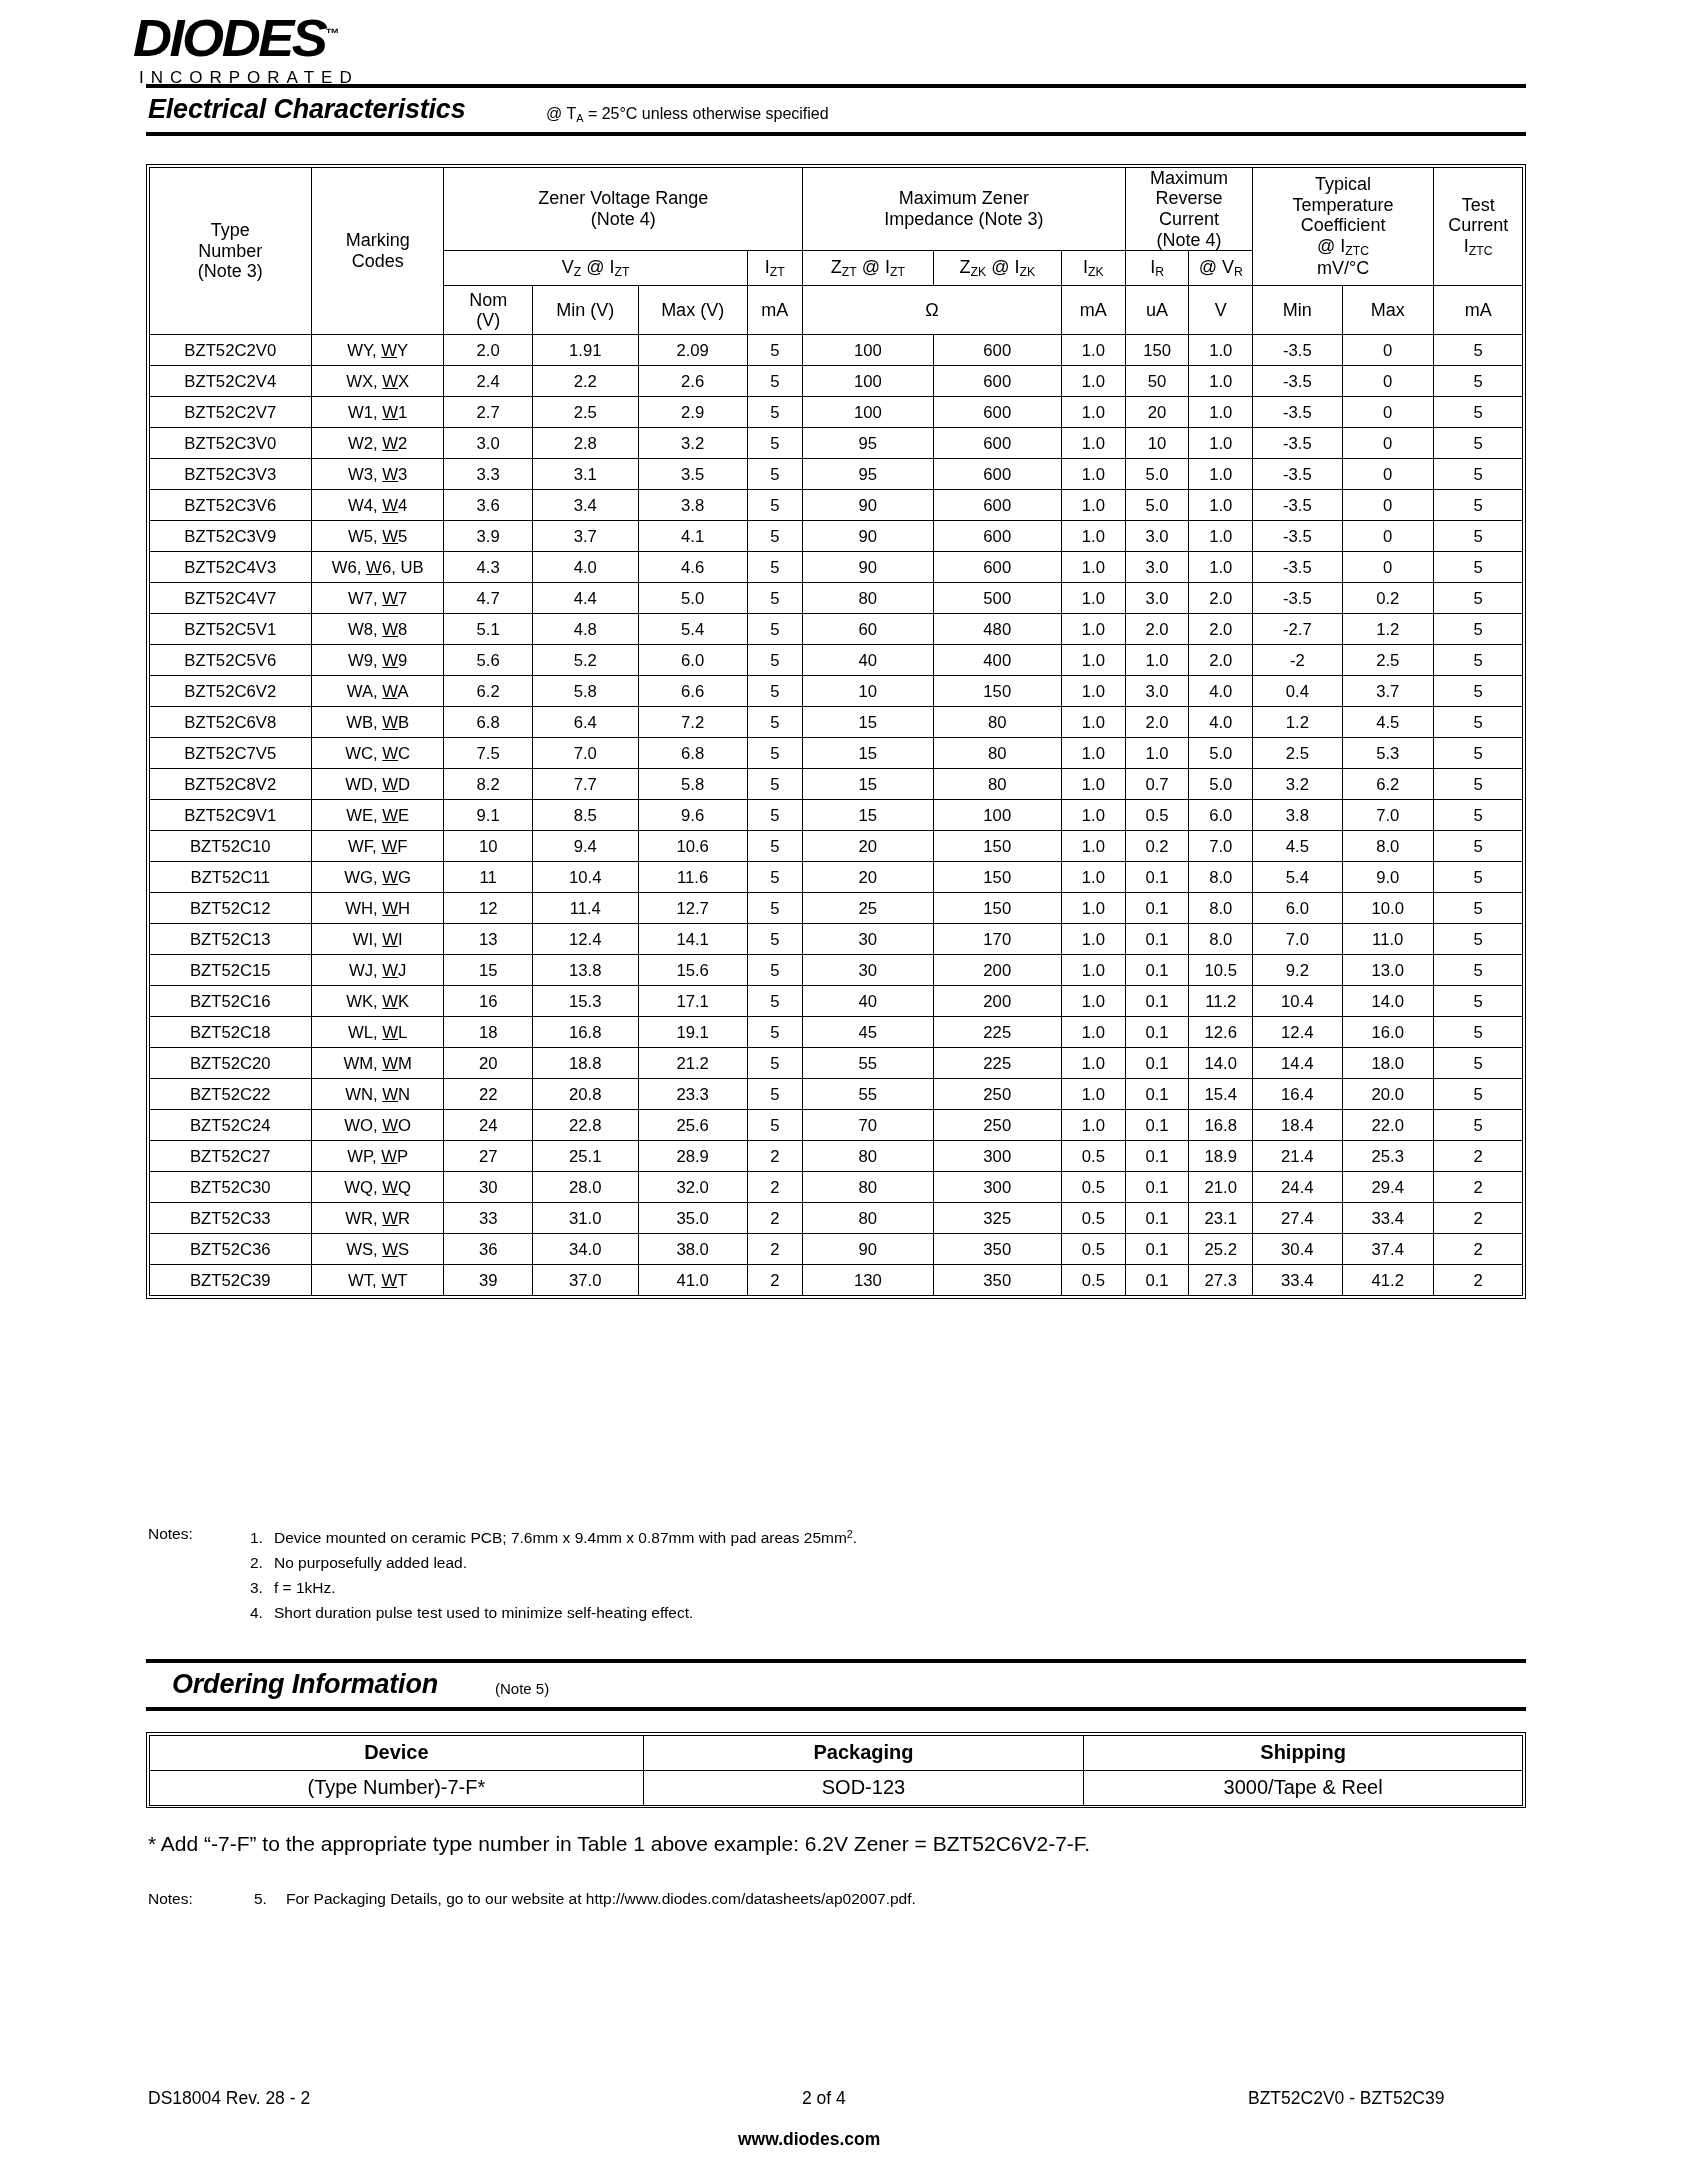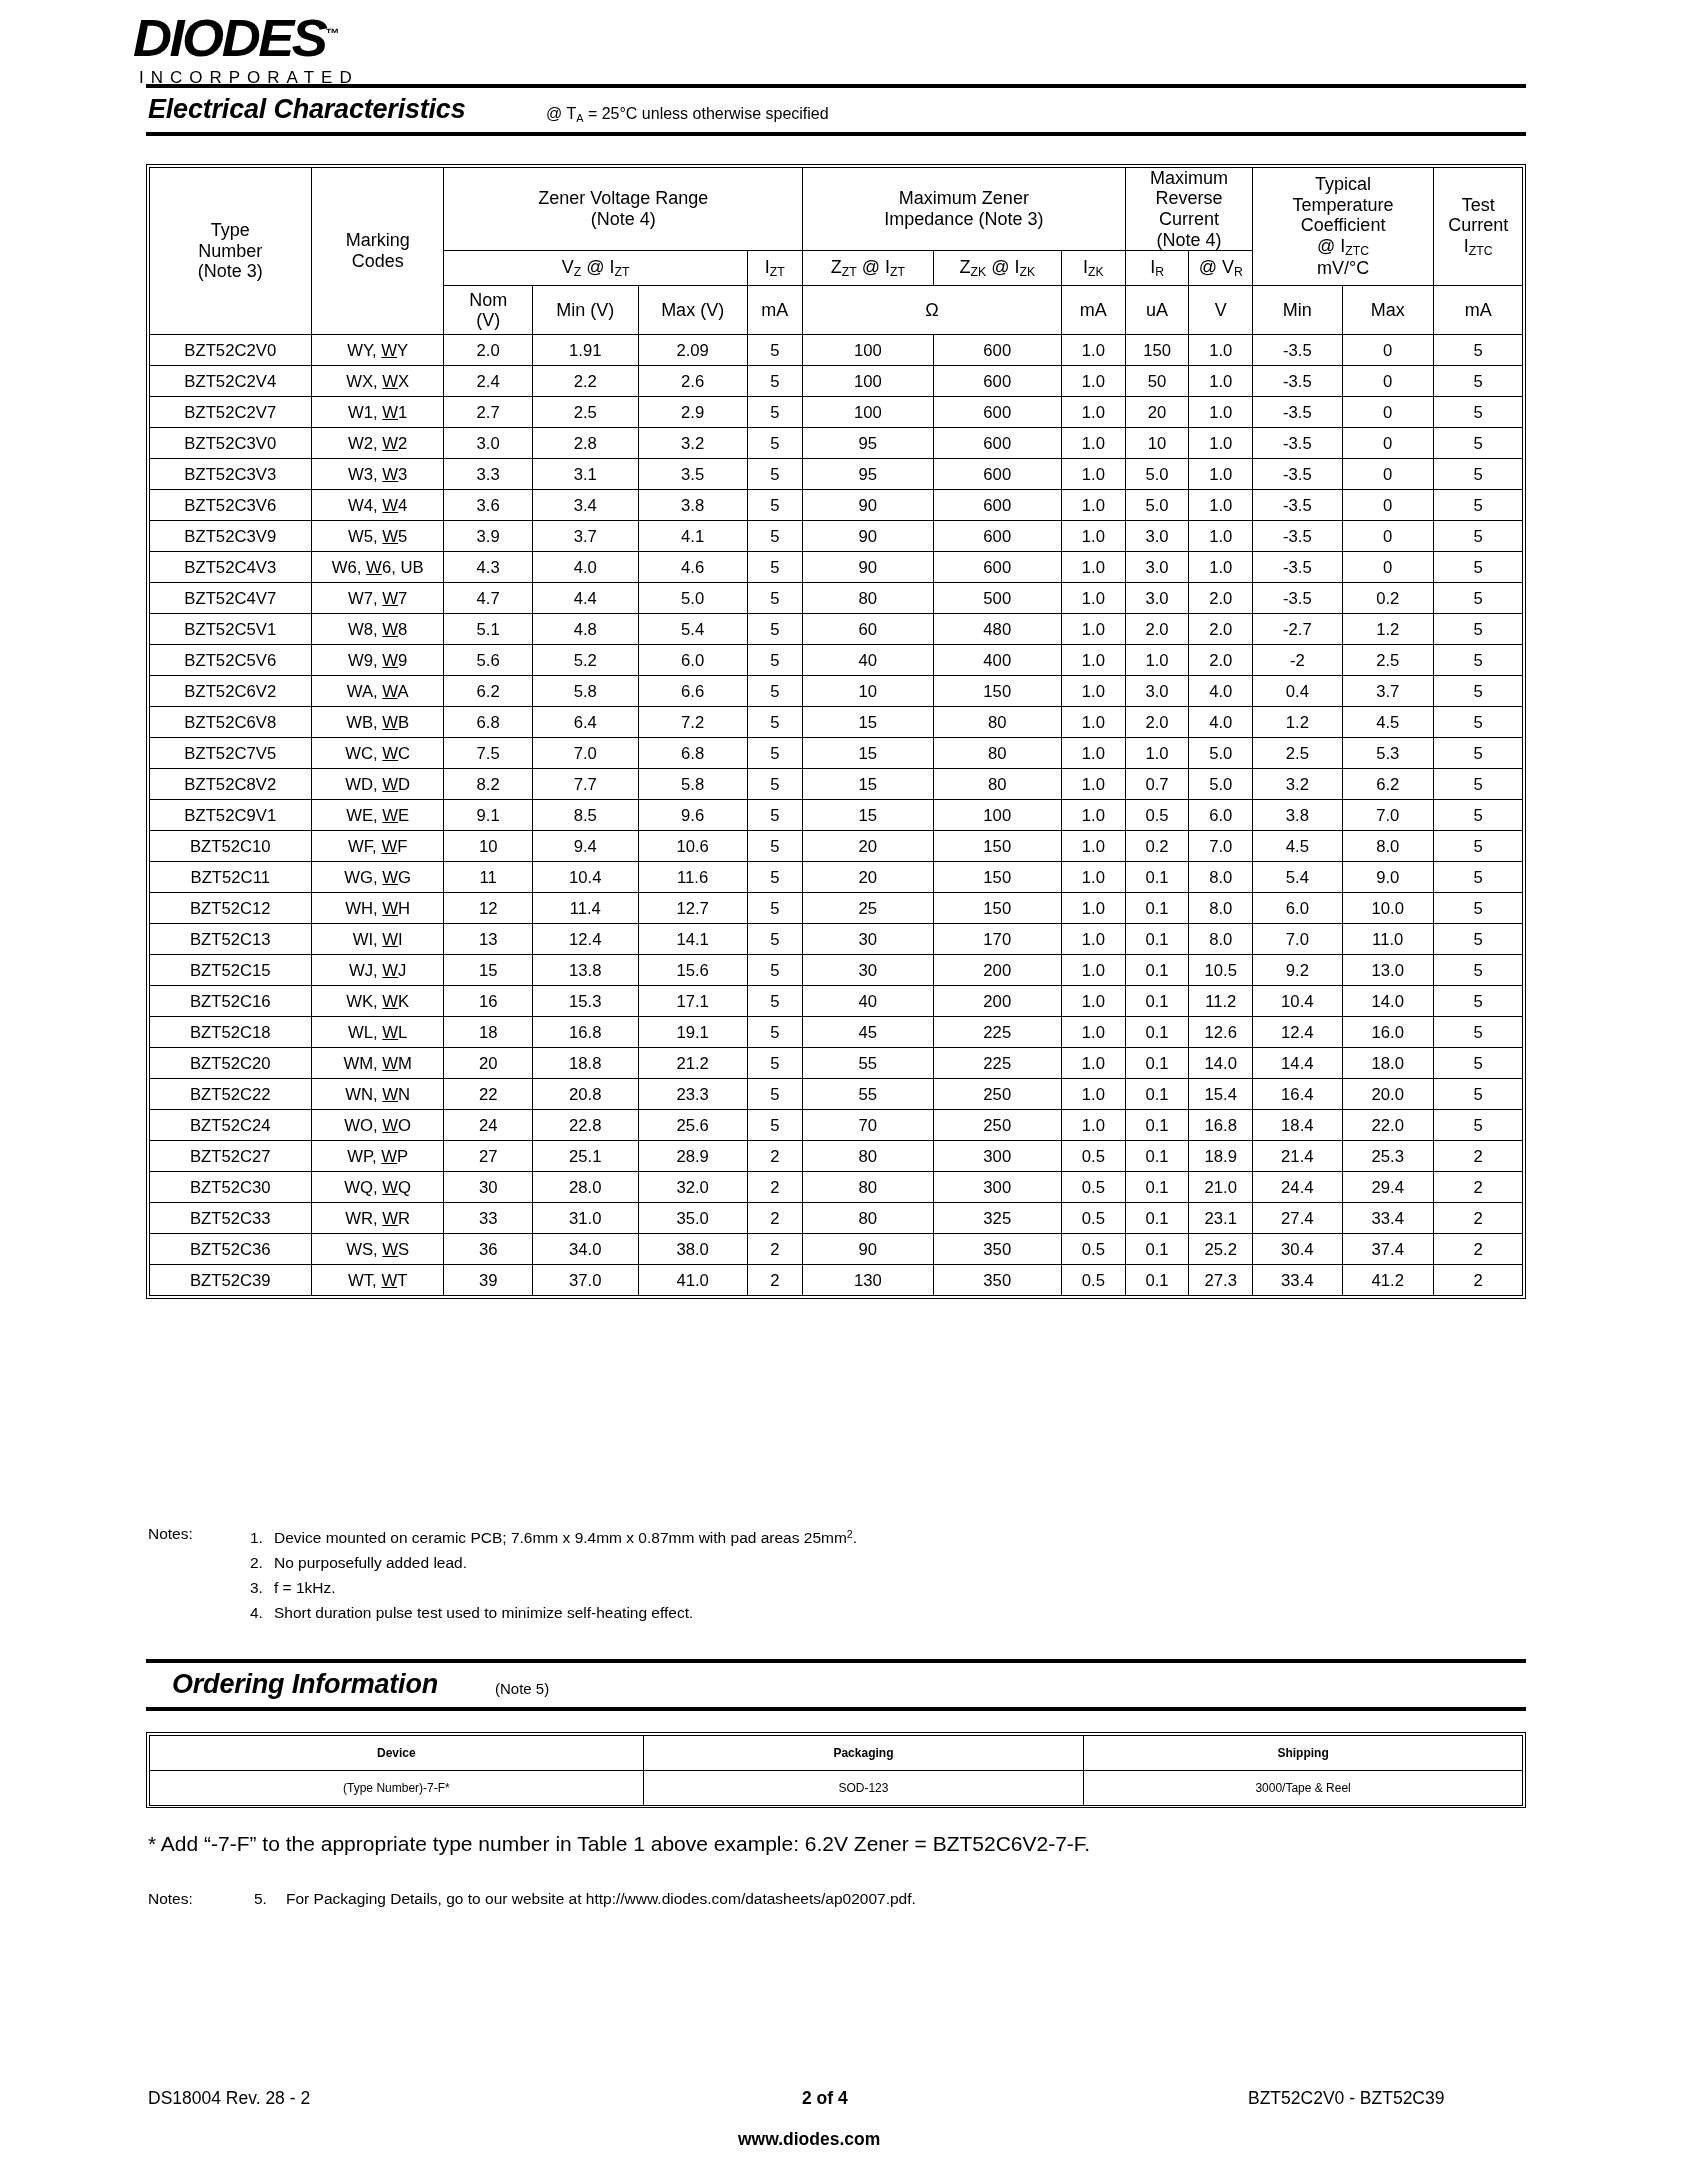--- a/index.html
+++ b/index.html
@@ -146,21 +146,21 @@
     left: 146px; top: 1732px;
     width: 1380px;
     border: 1.4px solid #000;
     padding: 1.6px;
   }
   table.ord {
     width: 100%;
     border-collapse: collapse;
     table-layout: fixed;
     border: 1.9px solid #000;
-    font-size: 12px;
+    font-size: 20px;
     padding-left: 20px;
   }
   table.ord th, table.ord td {
     border: 1.3px solid #000;
     text-align: center;
     padding: 0;
     height: 35px;
   }
   table.ord th { font-weight: bold; }
   table.ord td { font-weight: normal; }
@@ -813,18 +813,18 @@
     </table>
   </div>
 
   <div class="star-note" style="left:148px; top:1832px;">* Add “-7-F” to the appropriate type number in Table 1 above example: 6.2V Zener = BZT52C6V2-7-F.</div>
 
   <div class="notes-label" style="left:148px; top:1890px;">Notes:</div>
   <div class="notes-label" style="left:254px; top:1890px;">5.</div>
   <div class="notes-label" style="left:286px; top:1890px;">For Packaging Details, go to our website at http://www.diodes.com/datasheets/ap02007.pdf.</div>
 
   <div class="footer-left" style="left:148px; top:2088px;">DS18004 Rev. 28 - 2</div>
-  <div class="footer-center" style="left:802px; top:2088px;font-weight:bold;">2 of 4</div>
+  <div class="footer-center" style="left:802px; top:2088px;">2 of 4</div>
   <div class="footer-right" style="left:1248px; top:2088px;">BZT52C2V0 - BZT52C39</div>
   <div class="footer-url" style="left:738px; top:2129px;">www.diodes.com</div>
 
 </div>
 
 
 </body></html>

